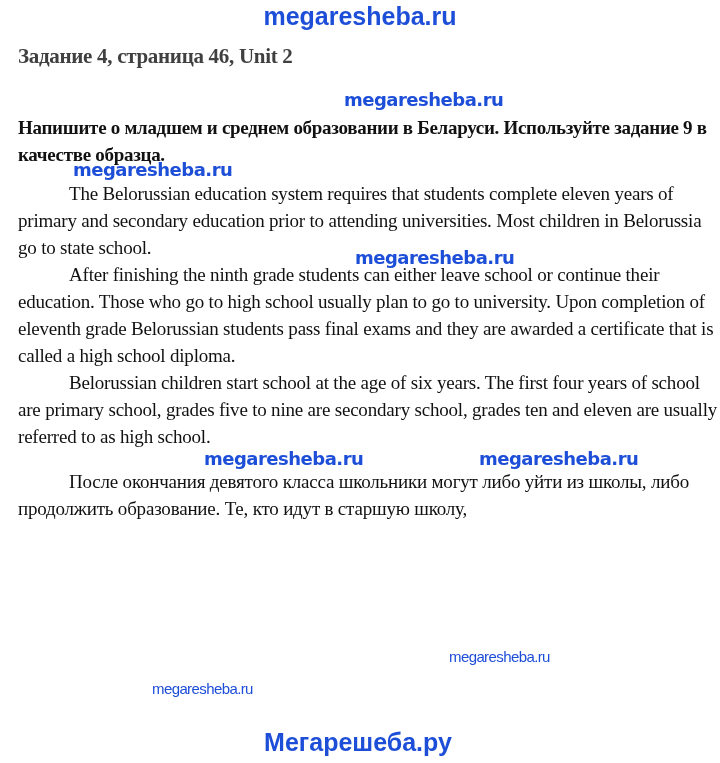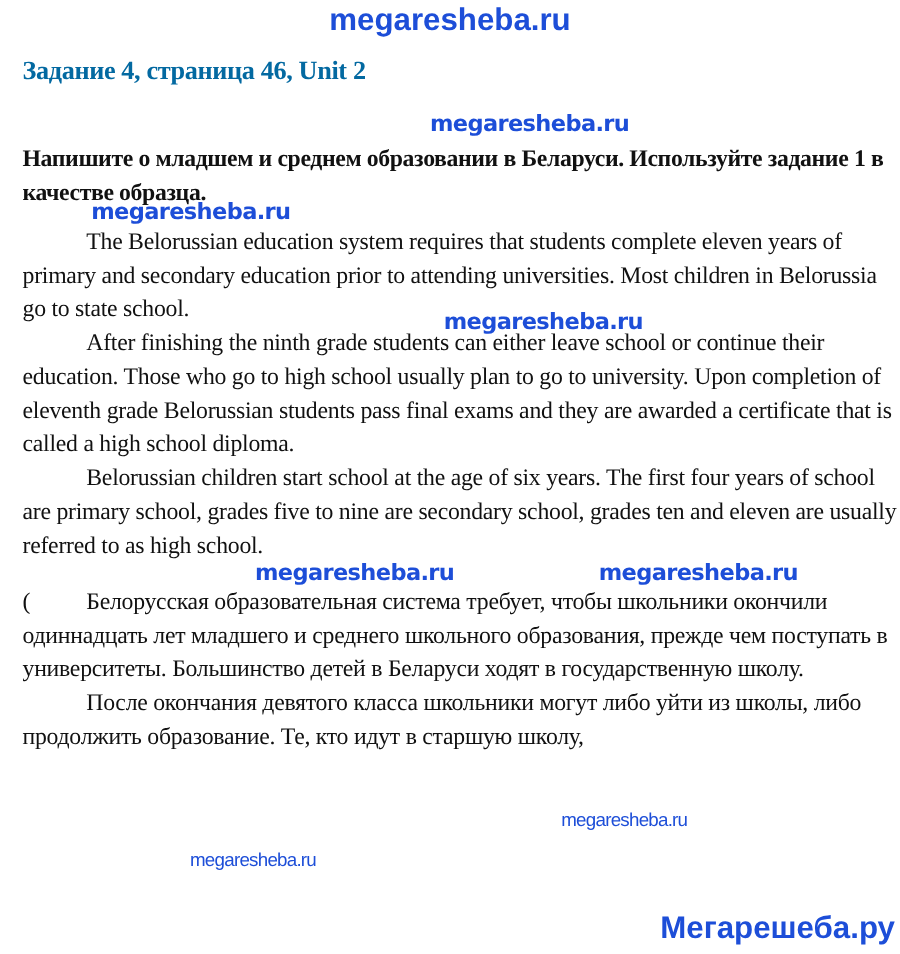--- a/index.html
+++ b/index.html
@@ -43,33 +43,33 @@
     }
     .wm-small2 {
       top: 680px; left: 152px;
       font-family: "Liberation Sans", sans-serif;
       font-weight: normal; font-size: 15px; letter-spacing: -0.6px;
     }
     .wm-bottom {
       top: 728px;
       left: 0;
       width: 716px;
-      text-align: right;
+      text-align: center;
       font-family: "Liberation Sans", sans-serif;
       font-size: 25px;
       letter-spacing: 0;
     }
     .title {
       position: absolute;
       top: 44px;
       left: 18px;
       font-family: "Liberation Serif", serif;
       font-weight: bold;
       font-size: 21px;
-      color: #0369a1;
+      color: #404040;
       letter-spacing: -0.3px;
     }
     .task {
       position: absolute;
       top: 114px;
       left: 18px;
       width: 700px;
       font-family: "Liberation Serif", serif;
       font-weight: bold;
       font-size: 19px;
@@ -98,35 +98,34 @@
   </style>
 </head>
 <body>
 
 <div class="wm wm-top">megaresheba.ru</div>
 
 <div class="title">Задание 4, страница 46, Unit 2</div>
 
 <div class="wm wm-mid1">megaresheba.ru</div>
 
-<div class="task">Напишите о младшем и среднем образовании в Беларуси. Используйте задание 1 в качестве образца.</div>
+<div class="task">Напишите о младшем и среднем образовании в Беларуси. Используйте задание 9 в качестве образца.</div>
 
 <div class="wm wm-mid2">megaresheba.ru</div>
 
 <div class="body-text en">
   <p>The Belorussian education system requires that students complete eleven years of primary and secondary education prior to attending universities. Most children in Belorussia go to state school.</p>
   <p>After finishing the ninth grade students can either leave school or continue their education. Those who go to high school usually plan to go to university. Upon completion of eleventh grade Belorussian students pass final exams and they are awarded a certificate that is called a high school diploma.</p>
   <p>Belorussian children start school at the age of six years. The first four years of school are primary school, grades five to nine are secondary school, grades ten and eleven are usually referred to as high school.</p>
 </div>
 
 <div class="wm wm-mid3">megaresheba.ru</div>
 <div class="wm wm-mid4">megaresheba.ru</div>
 <div class="wm wm-mid5">megaresheba.ru</div>
 
 <div class="body-text ru">
-  <p class="first"><span class="paren">(</span><span>Белорусская образовательная система требует, чтобы школьники окончили одиннадцать лет младшего и среднего школьного образования, прежде чем поступать в университеты. Большинство детей в Беларуси ходят в государственную школу.</span></p>
   <p>После окончания девятого класса школьники могут либо уйти из школы, либо продолжить образование. Те, кто идут в старшую школу,</p>
 </div>
 
 <div class="wm wm-small1">megaresheba.ru</div>
 <div class="wm wm-small2">megaresheba.ru</div>
 
 <div class="wm wm-bottom">Мегарешеба.ру</div>
 
 </body></html>

